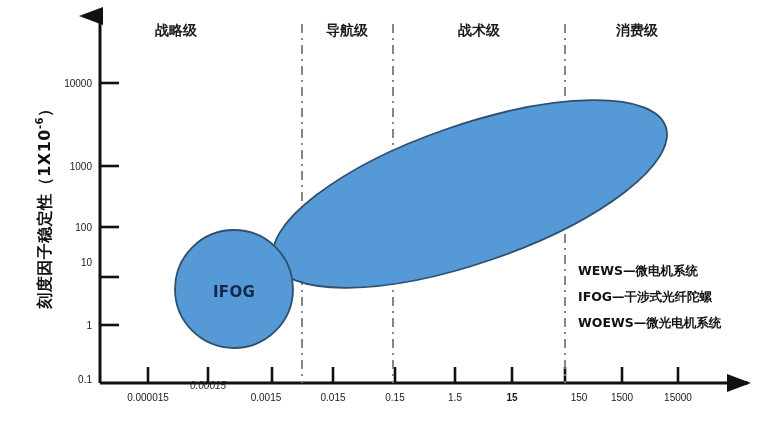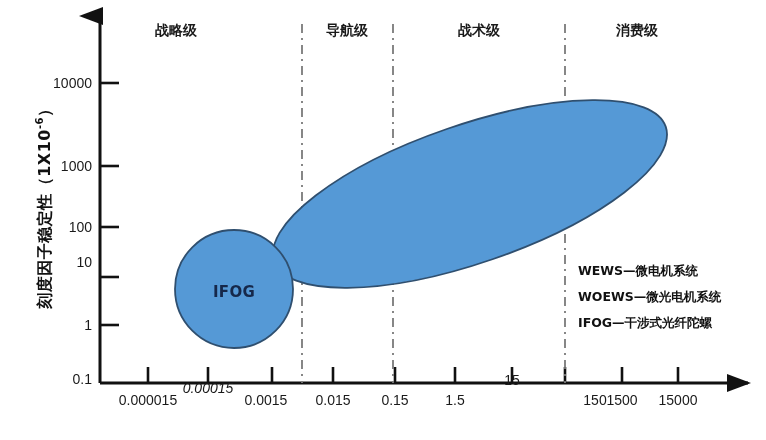--- a/index.html
+++ b/index.html
@@ -19,21 +19,21 @@
   }
   svg.chart-svg {
     position: absolute;
     left: 0;
     top: 0;
     width: 766px;
     height: 440px;
   }
   .tick-label {
     position: absolute;
-    font-size: 14px;
+    font-size: 10px;
     color: #1a1a1a;
     white-space: nowrap;
     font-family: "Liberation Sans", "DejaVu Sans", sans-serif;
   }
   .xtick-label {
     transform: translateX(-50%);
     text-align: center;
   }
   .ytick-label {
     transform: translateY(-50%);
@@ -161,34 +161,34 @@
   <div class="tick-label ytick-label" style="left:0;width:92px;top:262px;">10</div>
   <div class="tick-label ytick-label" style="left:0;width:92px;top:325px;">1</div>
   <div class="tick-label ytick-label" style="left:0;width:92px;top:379px;">0.1</div>
 
   <div class="tick-label xtick-label" style="left:148px;top:392px;">0.000015</div>
   <div class="tick-label xtick-label" style="left:208px;top:380px;font-style:italic;">0.00015</div>
   <div class="tick-label xtick-label" style="left:266px;top:392px;">0.0015</div>
   <div class="tick-label xtick-label" style="left:333px;top:392px;">0.015</div>
   <div class="tick-label xtick-label" style="left:395px;top:392px;">0.15</div>
   <div class="tick-label xtick-label" style="left:455px;top:392px;">1.5</div>
-  <div class="tick-label xtick-label" style="left:512px;top:372px;">15</div>
-  <div class="tick-label xtick-label" style="left:595px;top:392px;text-align:center;">150</div>
+  <div class="tick-label xtick-label" style="left:512px;top:392px;font-weight:bold;">15</div>
+  <div class="tick-label xtick-label" style="left:579px;top:392px;text-align:center;">150</div>
   <div class="tick-label xtick-label" style="left:622px;top:392px;">1500</div>
   <div class="tick-label xtick-label" style="left:678px;top:392px;">15000</div>
 
   <div class="grade-label" style="left:176px;top:22px;">战略级</div>
   <div class="grade-label" style="left:347px;top:22px;">导航级</div>
   <div class="grade-label" style="left:479px;top:22px;">战术级</div>
   <div class="grade-label" style="left:637px;top:22px;">消费级</div>
 
   <div class="bubble-label" style="left:234px;top:292px;">IFOG</div>
 
   <div class="legend-box">
     <div class="legend-line">WEWS—微电机系统</div>
+    <div class="legend-line">IFOG—干涉式光纤陀螺</div>
     <div class="legend-line">WOEWS—微光电机系统</div>
-    <div class="legend-line">IFOG—干涉式光纤陀螺</div>
   </div>
 
 
   <div class="axis-title-y" style="left:-95px;top:194px;width:280px;text-align:center;"><span>刻度因子稳定性（1X10</span><sup>-6</sup><span>）</span></div>
 
 </div>
 
 </body></html>

